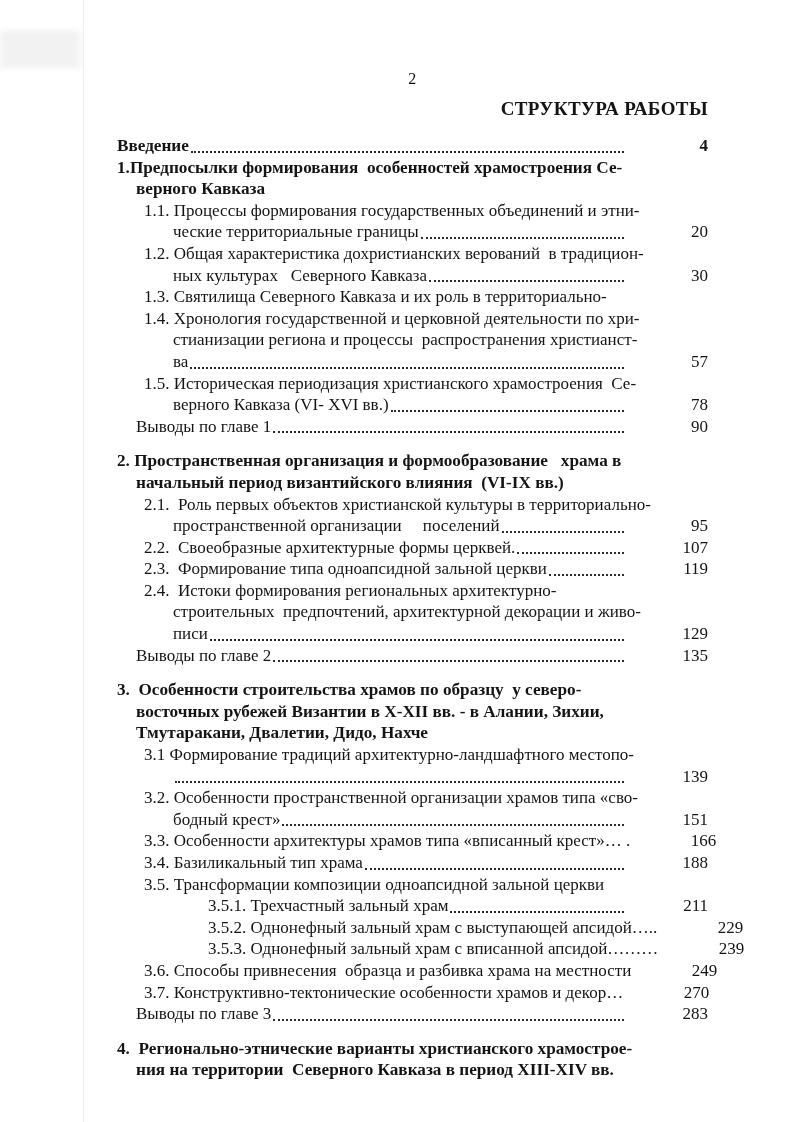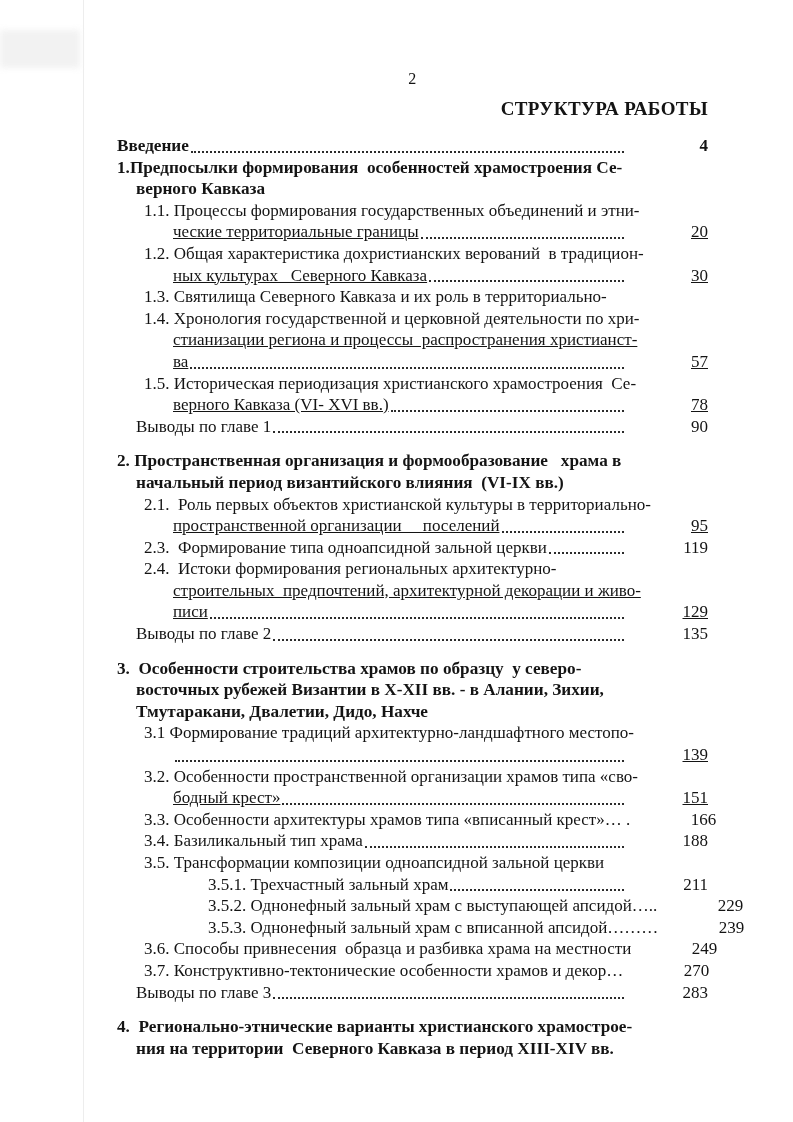--- a/index.html
+++ b/index.html
@@ -62,21 +62,21 @@
     align-items: baseline;
     line-height: 21.6px;
     font-size: 17px;
     white-space: pre;
   }
   .row.bold { font-weight: bold; font-size: 17.2px; }
   .row.gap { margin-top: 13px; }
   .ind0 { padding-left: 0; }
   .ind1 { padding-left: 19px; }
   .ind2 { padding-left: 27px; }
-  .ind3 { padding-left: 56px; text-decoration: underline; }
+  .ind3 { padding-left: 56px; }
   .ind4 { padding-left: 91px; }
   .txt {
     flex: 0 0 auto;
   }
   .leader {
     flex: 1 1 auto;
     margin: 0 26px 0 2px;
     border-bottom: 0 none;
     align-self: stretch;
   }
@@ -185,20 +185,25 @@
     <span class="txt">2.1.  Роль первых объектов христианской культуры в территориально-</span>
     <span class="leader"></span>
     <span class="pg"></span>
   </div>
       <div class="row ind3">
     <span class="txt">пространственной организации     поселений</span>
     <span class="leader show"></span>
     <span class="pg">95</span>
   </div>
       <div class="row ind2">
+    <span class="txt">2.2.  Своеобразные архитектурные формы церквей.</span>
+    <span class="leader show"></span>
+    <span class="pg">107</span>
+  </div>
+      <div class="row ind2">
     <span class="txt">2.3.  Формирование типа одноапсидной зальной церкви</span>
     <span class="leader show"></span>
     <span class="pg">119</span>
   </div>
       <div class="row ind2">
     <span class="txt">2.4.  Истоки формирования региональных архитектурно-</span>
     <span class="leader"></span>
     <span class="pg"></span>
   </div>
       <div class="row ind3">

